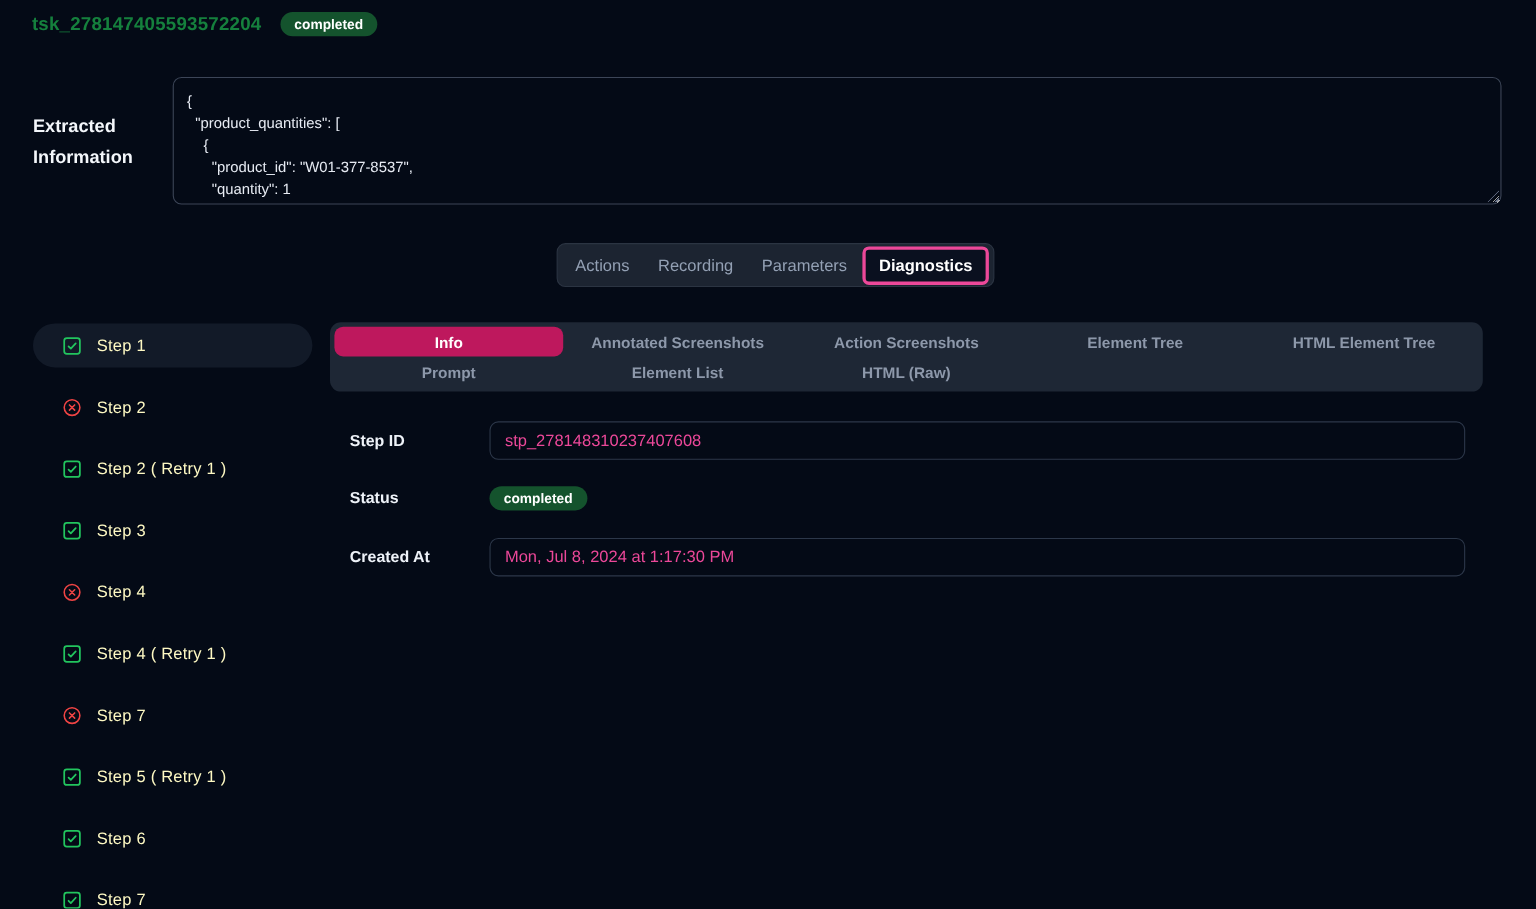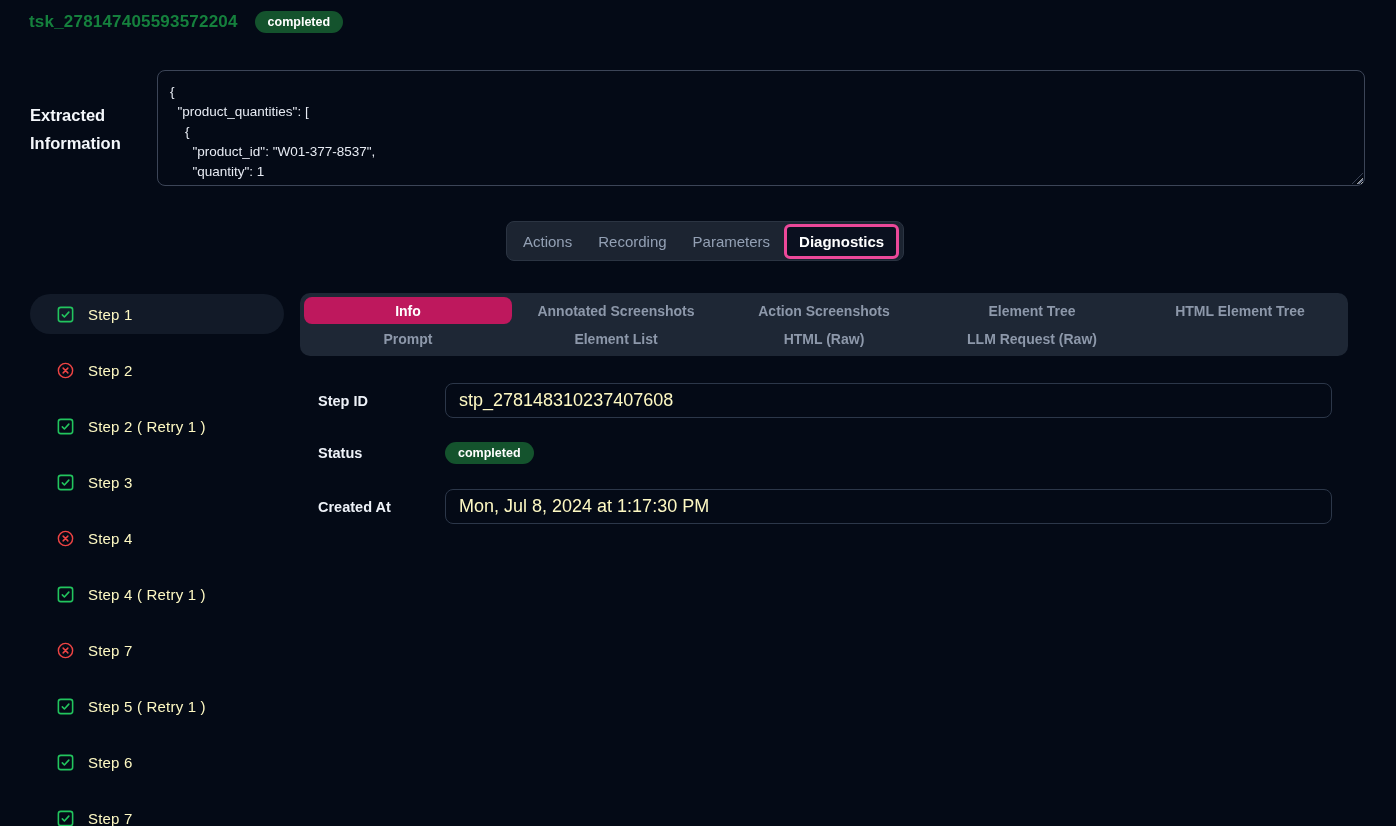--- a/index.html
+++ b/index.html
@@ -81,21 +81,21 @@
   }
   .subtab.selected { background: #be185d; color: #ffffff; }
   .subtab.empty { cursor: default; }
 
   
   .form-row { position: absolute; left: 318px; width: 1014px; display: flex; align-items: center; }
   .form-row .field-label { width: 127px; flex: 0 0 auto; font-size: 14.5px; font-weight: 600; color: #eef2f8; }
   .field-input {
     flex: 1; height: 100%;
     background: transparent; border: 1px solid #2c3749; border-radius: 8px;
-    color: #fef9c3; font-size: 18px; font-family: "Liberation Sans", sans-serif;
+    color: #ec4899; font-size: 15px; font-family: "Liberation Sans", sans-serif;
     padding: 0 13px; outline: none;
   }
   .row-step-id { top: 383px; height: 35px; }
   .row-status { top: 436px; height: 34px; }
   .row-created { top: 489px; height: 35px; }
 
   .icon-green { color: #22c55e; }
   .icon-red { color: #ef4444; }
 </style>
 </head>
@@ -214,21 +214,20 @@
 
   <div class="subtabs">
     <div class="subtab selected">Info</div>
     <div class="subtab">Annotated Screenshots</div>
     <div class="subtab">Action Screenshots</div>
     <div class="subtab">Element Tree</div>
     <div class="subtab">HTML Element Tree</div>
     <div class="subtab">Prompt</div>
     <div class="subtab">Element List</div>
     <div class="subtab">HTML (Raw)</div>
-    <div class="subtab">LLM Request (Raw)</div>
     <div class="subtab empty"></div>
   </div>
 
   <div class="form-row row-step-id">
     <span class="field-label">Step ID</span>
     <input class="field-input" type="text" readonly="" value="stp_278148310237407608" style="">
   </div>
 
   <div class="form-row row-status">
     <span class="field-label">Status</span>

